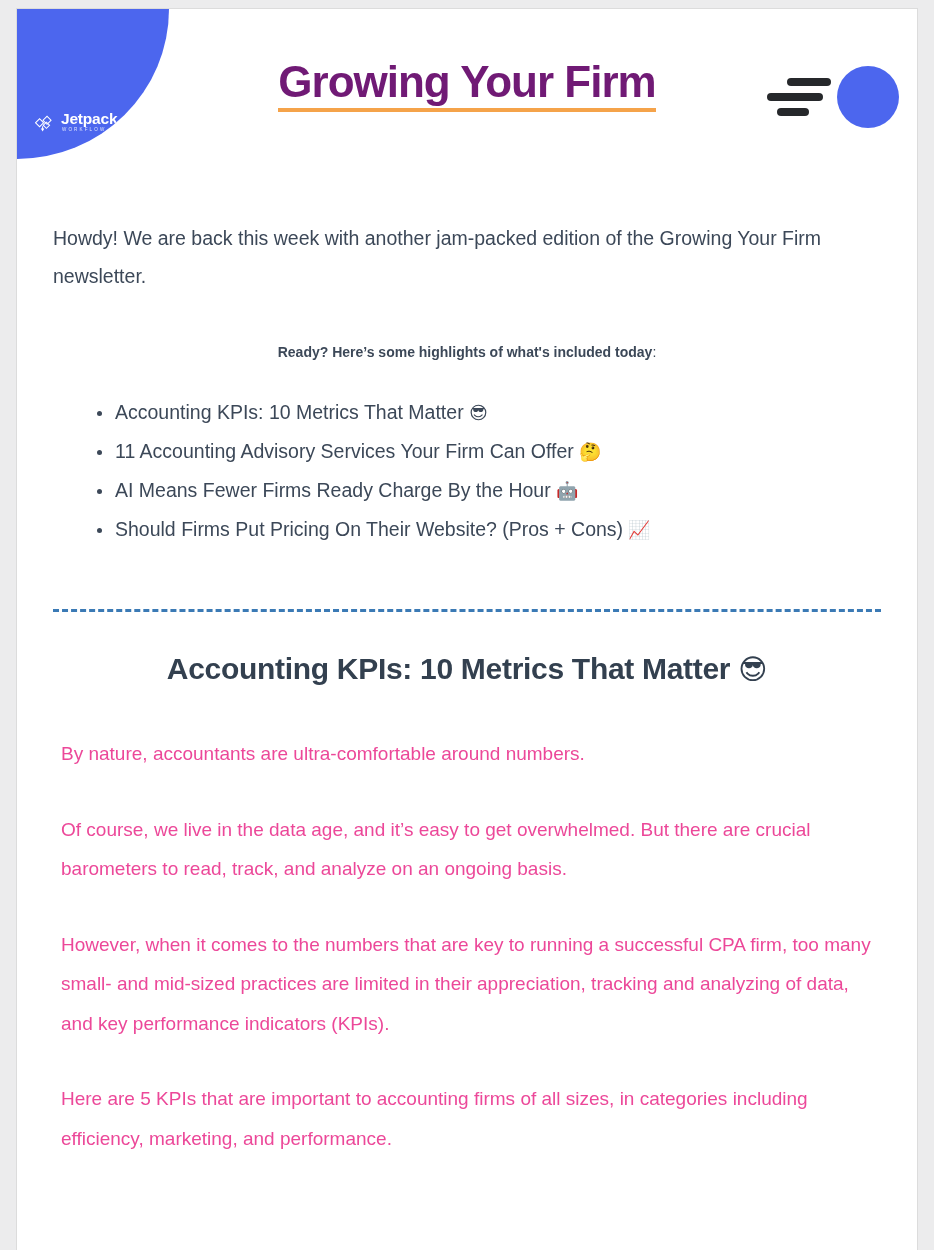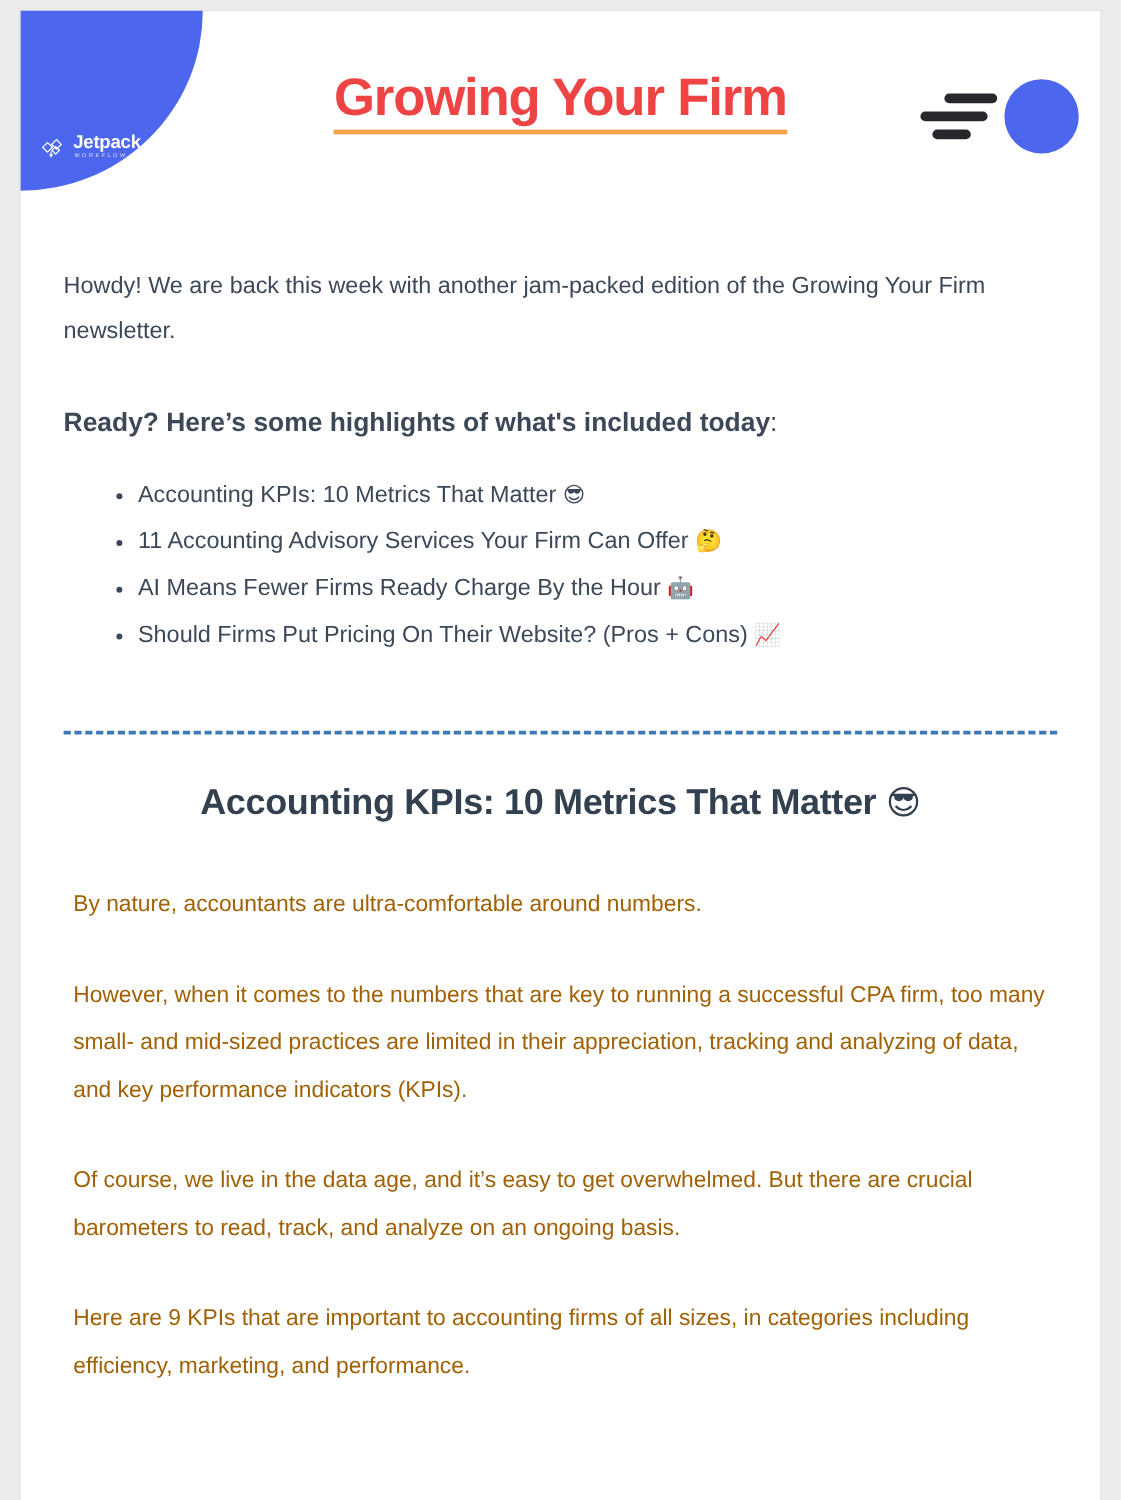--- a/index.html
+++ b/index.html
@@ -83,21 +83,21 @@
   }
 
   .masthead-title {
     position: absolute;
     left: 0;
     right: 0;
     top: 48px;
     text-align: center;
     font-size: 44px;
     font-weight: bold;
-    color: #ef4444;
+    color: #701a75;
     letter-spacing: -1px;
   }
 
   .masthead-title .title-text {
     border-bottom: 4px solid #f5a34a;
     padding-bottom: 2px;
   }
 
   .masthead-glyphs {
     position: absolute;
@@ -142,24 +142,25 @@
   .intro-paragraph {
     margin: 58px 0 0 0;
     font-size: 19.5px;
     line-height: 38px;
     color: #3c4858;
     max-width: 800px;
   }
 
   .highlights-lead {
     margin: 42px 0 0 0;
-    font-size: 22px;
+    font-size: 14px;
     line-height: 30px;
     font-weight: bold;
     color: #3c4858;
+    text-align: center;
   }
   .highlights-lead .lead-tail { font-weight: normal; }
 
   .highlights-list {
     margin: 26px 0 0 0;
     padding-left: 62px;
     list-style: none;
   }
 
   .highlights-list li {
@@ -198,21 +199,21 @@
     color: #33404f;
     letter-spacing: -0.3px;
   }
   .section-heading .emoji { font-size: 28px; }
 
   .body-paragraph {
     margin: 0;
     padding-top: 36px;
     font-size: 19px;
     line-height: 39.5px;
-    color: #a16207;
+    color: #ec4899;
     padding-left: 8px;
   }
   .body-paragraph.first { padding-top: 48px; }
 </style>
 </head>
 <body>
 
 <div class="page-card">
 
   <div class="masthead">
@@ -259,18 +260,18 @@
       <li><span>11 Accounting Advisory Services Your Firm Can Offer</span> <span class="emoji">🤔</span></li>
       <li><span>AI Means Fewer Firms Ready Charge By the Hour</span> <span class="emoji">🤖</span></li>
       <li><span>Should Firms Put Pricing On Their Website? (Pros + Cons)</span> <span class="emoji">📈</span></li>
     </ul>
 
     <hr class="section-divider">
 
     <h2 class="section-heading"><span>Accounting KPIs: 10 Metrics That Matter</span> <span class="emoji">😎</span></h2>
 
     <p class="body-paragraph first">By nature, accountants are ultra-comfortable around numbers.</p>
+    <p class="body-paragraph">Of course, we live in the data age, and it’s easy to get overwhelmed. But there are crucial barometers to read, track, and analyze on an ongoing basis.</p>
     <p class="body-paragraph">However, when it comes to the numbers that are key to running a successful CPA firm, too many small- and mid-sized practices are limited in their appreciation, tracking and analyzing of data, and key performance indicators (KPIs).</p>
-    <p class="body-paragraph">Of course, we live in the data age, and it’s easy to get overwhelmed. But there are crucial barometers to read, track, and analyze on an ongoing basis.</p>
-    <p class="body-paragraph">Here are 9 KPIs that are important to accounting firms of all sizes, in categories including efficiency, marketing, and performance.</p>
+    <p class="body-paragraph">Here are 5 KPIs that are important to accounting firms of all sizes, in categories including efficiency, marketing, and performance.</p>
 
   </div>
 </div>
 
 </body></html>

